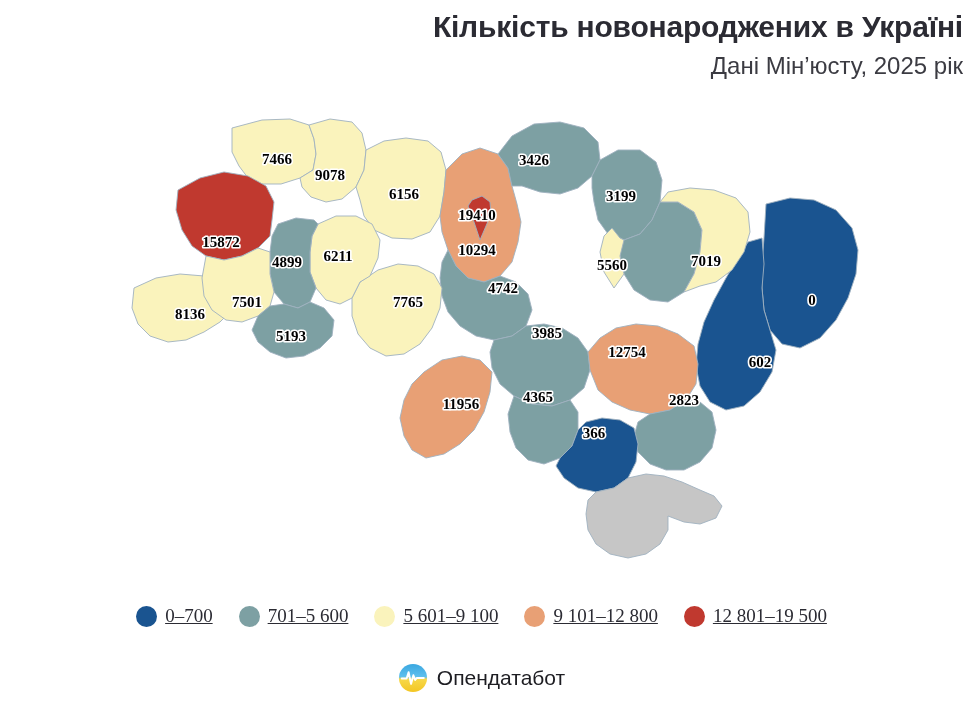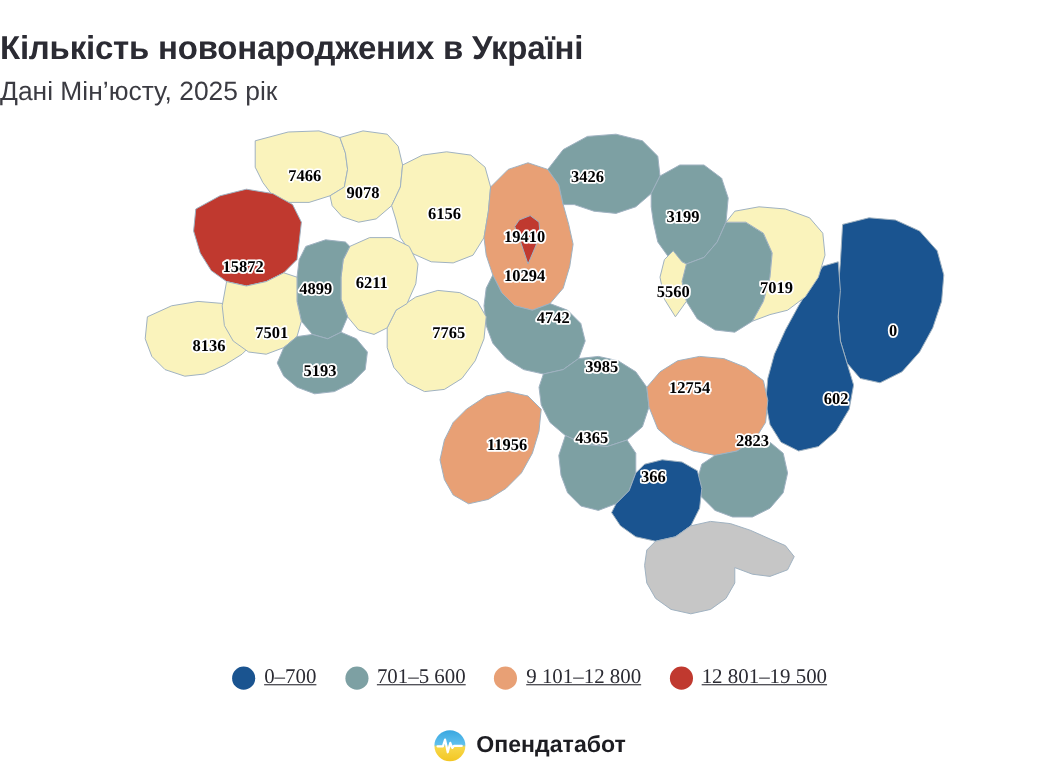--- a/index.html
+++ b/index.html
@@ -20,22 +20,22 @@
   .page {
     width: 963px;
     height: 705px;
     position: relative;
     background: #ffffff;
   }
 
   
   .header {
     width: 100%;
-    text-align: left;
-    padding-top: 28px;
+    text-align: right;
+    padding-top: 10px;
     box-sizing: border-box;
   }
   .chart-title {
     font-size: 30px;
     font-weight: bold;
     letter-spacing: -0.2px;
     color: #2b2b33;
     line-height: 1.15;
     margin: 0;
   }
@@ -123,21 +123,21 @@
     gap: 9px;
   }
   .brand-icon {
     width: 30px;
     height: 30px;
     flex: 0 0 auto;
     display: block;
   }
   .brand-name {
     font-size: 21px;
-    font-weight: bold;
+    font-weight: normal;
     color: #1d1d22;
     letter-spacing: 0px;
   }
 </style>
 </head>
 <body>
 
 <div class="page">
 
   <div class="header">
@@ -208,20 +208,24 @@
   <div class="legend" id="legend">
       <div class="legend-item">
         <span class="legend-dot" style="background: rgb(26, 84, 144);"></span>
         <span class="legend-label">0–700</span>
       </div>
       <div class="legend-item">
         <span class="legend-dot" style="background: rgb(125, 160, 163);"></span>
         <span class="legend-label">701–5 600</span>
       </div>
       <div class="legend-item">
+        <span class="legend-dot" style="background: rgb(250, 243, 188);"></span>
+        <span class="legend-label">5 601–9 100</span>
+      </div>
+      <div class="legend-item">
         <span class="legend-dot" style="background: rgb(232, 160, 117);"></span>
         <span class="legend-label">9 101–12 800</span>
       </div>
       <div class="legend-item">
         <span class="legend-dot" style="background: rgb(192, 57, 47);"></span>
         <span class="legend-label">12 801–19 500</span>
       </div>
     </div>
 
   <div class="footer">

